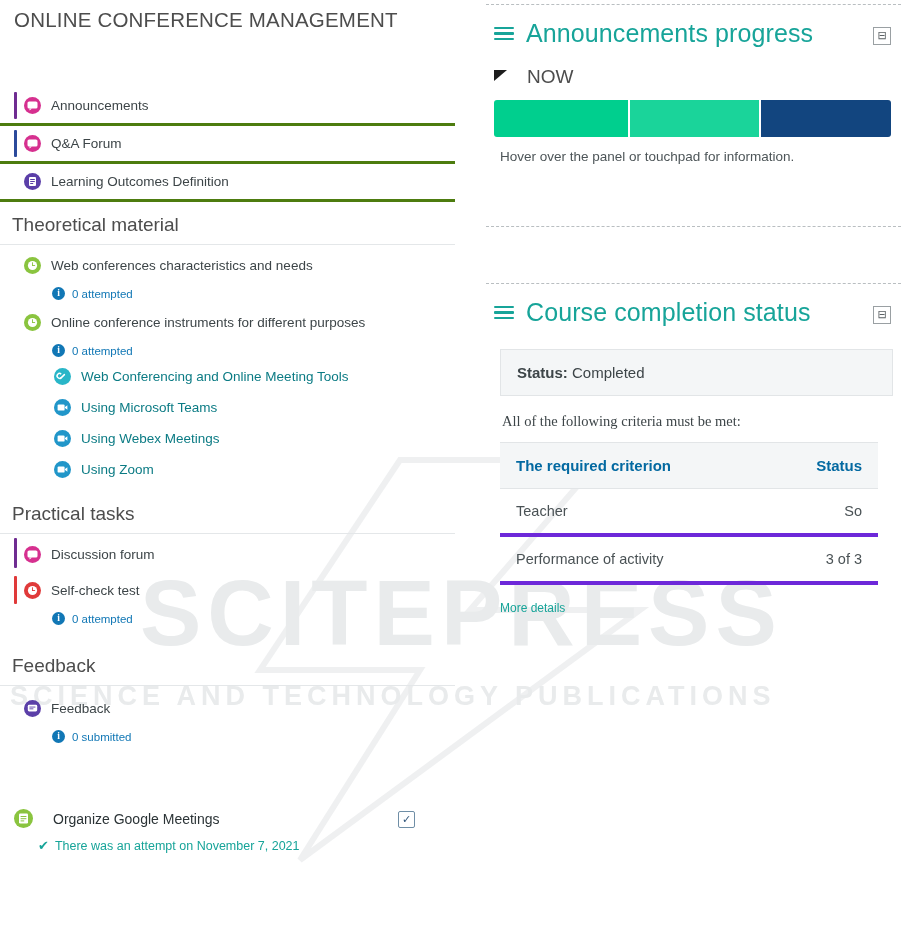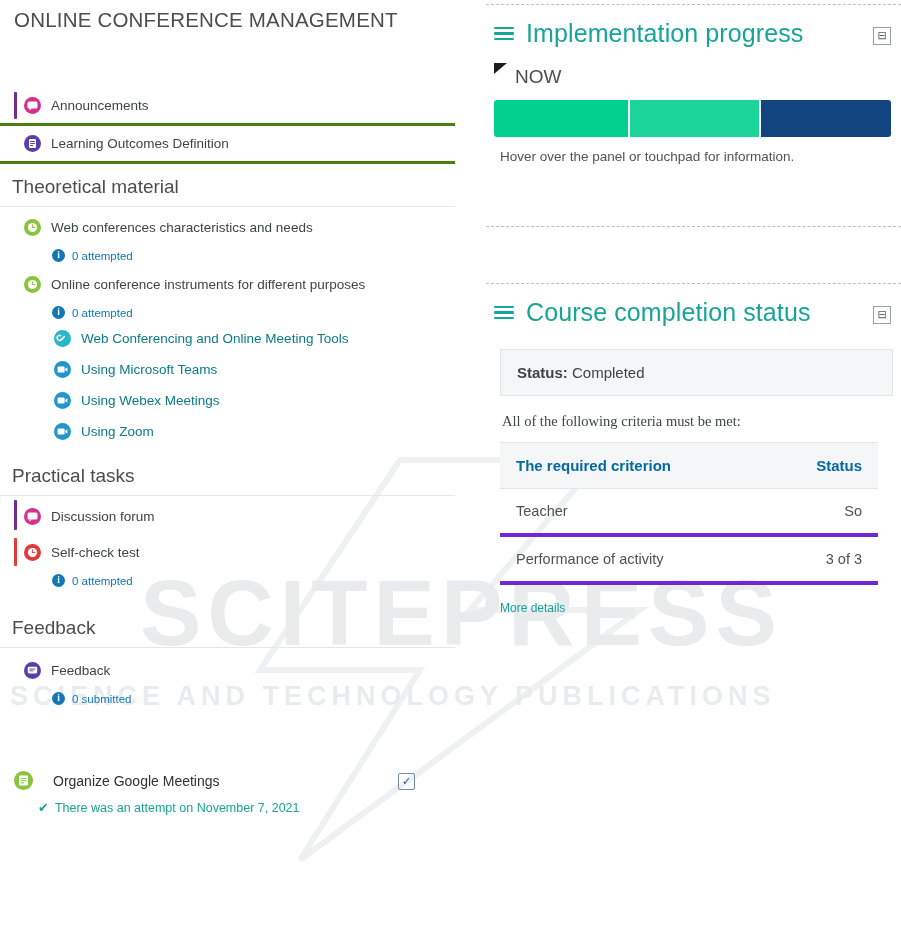--- a/index.html
+++ b/index.html
@@ -210,22 +210,23 @@
     height: 16px;
     border: 1px solid #9aa0a3;
     color: #5c6265;
     font-size: 11px;
     line-height: 14px;
     text-align: center;
   }
 
   .now-label {
     display: flex;
-    align-items: flex-start;
+    align-items: center;
     padding: 8px 0 6px 8px;
+    gap: 12px;
   }
   .flag {
     width: 0; height: 0;
     border-left: 13px solid #1d1d1d;
     border-bottom: 11px solid transparent;
     margin-right: 8px;
     margin-top: -3px;
   }
   .now-text {
     font-size: 19px;
@@ -317,20 +318,30 @@
         <div class="bar" style="background:#6f2c91"></div>
         <div class="ico ico-indent" style="background:#d6308f">
           <svg width="17" height="17" viewBox="0 0 17 17">
               <rect x="3.5" y="4.5" width="10" height="7" rx="1.6" fill="#fff"></rect>
               <path d="M5.5 11.5 L5.5 13.6 L8 11.5 Z" fill="#fff"></path>
             </svg>
         </div>
         <span class="act-label">Announcements</span>
       </div>
 
+      <div class="activity-row">
+        <div class="bar" style="background:#2b4a9b"></div>
+        <div class="ico ico-indent" style="background:#d6308f">
+          <svg width="17" height="17" viewBox="0 0 17 17">
+              <rect x="3.5" y="4.5" width="10" height="7" rx="1.6" fill="#fff"></rect>
+              <path d="M5.5 11.5 L5.5 13.6 L8 11.5 Z" fill="#fff"></path>
+            </svg>
+        </div>
+        <span class="act-label">Q&amp;A Forum</span>
+      </div>
 
       <div class="activity-row">
         <div class="ico ico-indent" style="background:#5b3fa8">
           <svg width="17" height="17" viewBox="0 0 17 17">
               <rect x="5" y="4" width="7" height="9" rx="1" fill="#fff"></rect>
               <rect x="6.2" y="6" width="4.6" height="1" fill="#5b3fa8"></rect>
               <rect x="6.2" y="8" width="4.6" height="1" fill="#5b3fa8"></rect>
               <rect x="6.2" y="10" width="3" height="1" fill="#5b3fa8"></rect>
             </svg>
         </div>
@@ -477,21 +488,21 @@
   <div class="right-col">
 
     <div class="dash-sep" style="margin-top:4px"></div>
 
     <div class="block-head">
       <div class="hamburger">
           <span></span>
           <span></span>
           <span></span>
         </div>
-      <div class="block-title">Implementation progress</div>
+      <div class="block-title">Announcements progress</div>
       <div class="block-collapse">⊟</div>
     </div>
 
     <div class="now-label">
       <div class="flag"></div>
       <span class="now-text">NOW</span>
     </div>
 
     <div class="progress-bar">
       <div class="progress-seg" style="background:#00cf8e;width:34%"></div>

